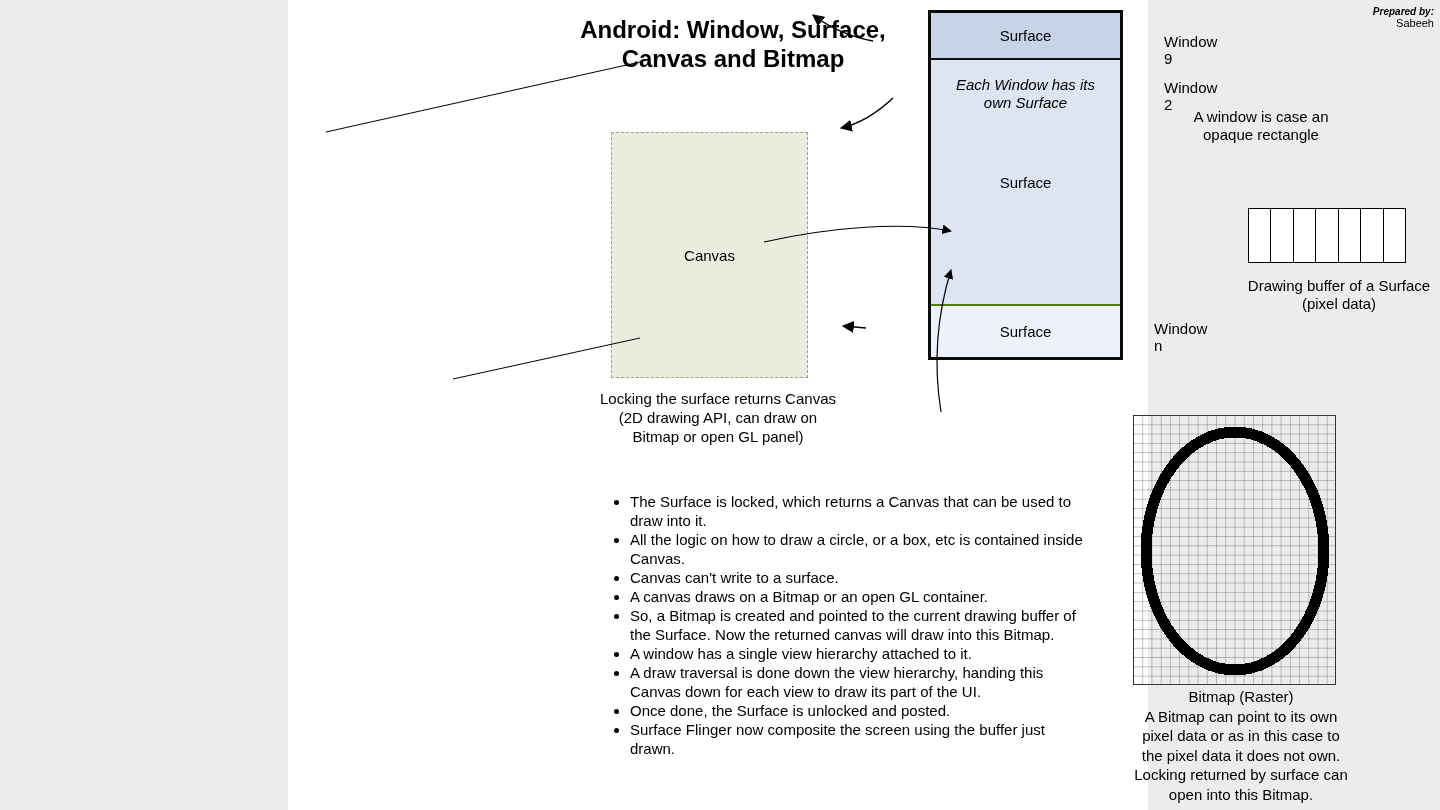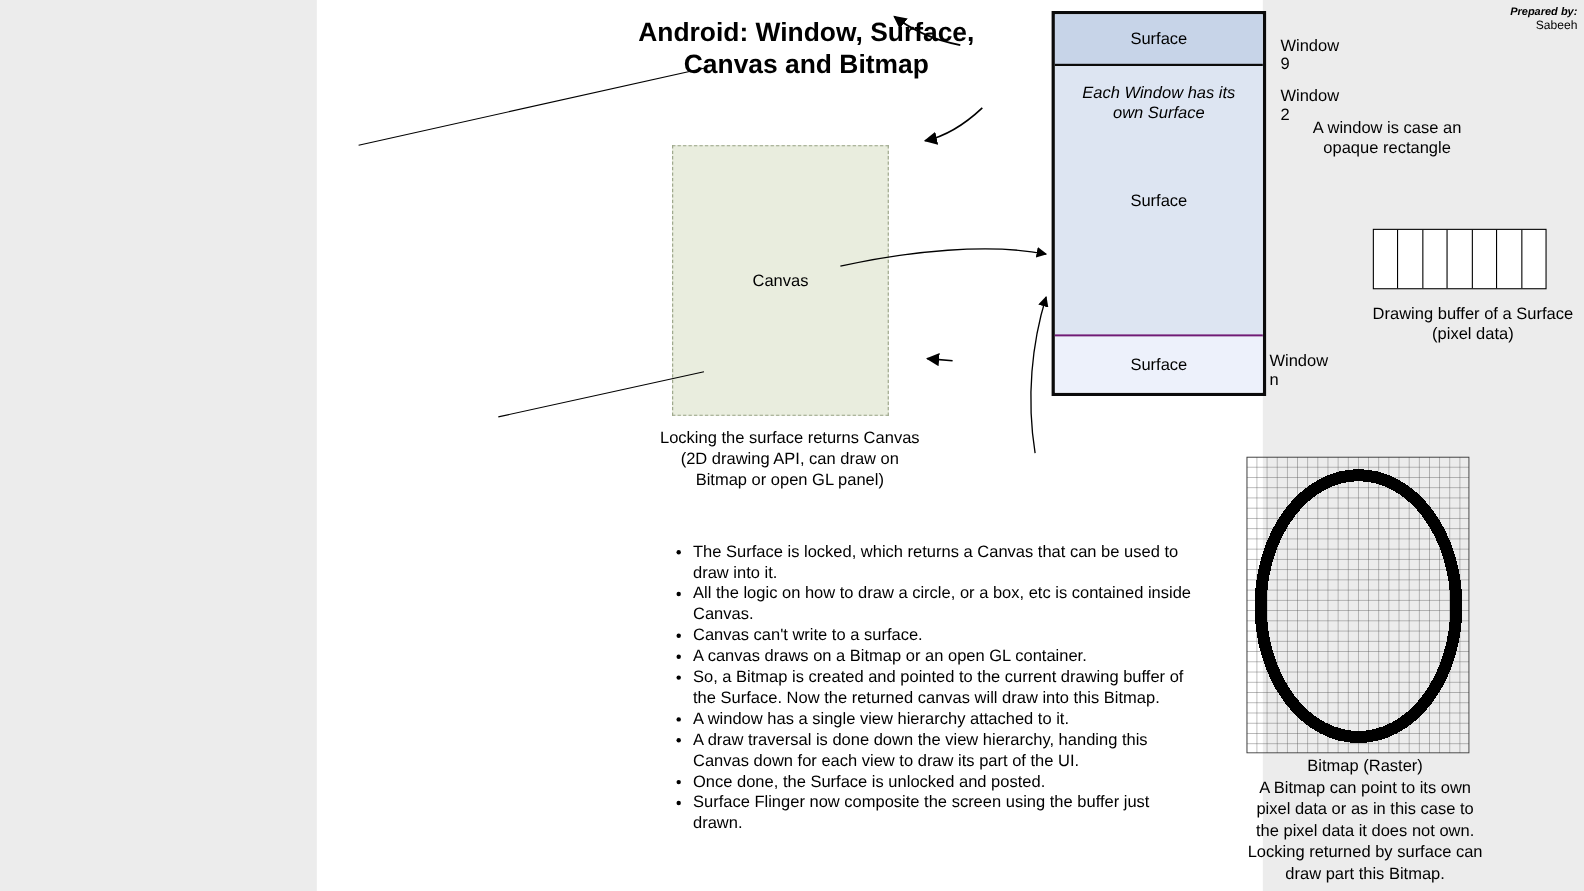--- a/index.html
+++ b/index.html
@@ -13,24 +13,24 @@
   .sheet { position: absolute; left: 288px; top: 0; width: 860px; height: 810px; background: #ffffff; }
 
   .title, .prepared, .stack, .canvas-box, .canvas-caption, .buffer, .buffer-caption,
   .bitmap, .bitmap-caption, .bullets, .win-label, .window-note, .arrows { position: absolute; }
 
   .title { left: 290px; top: 15px; width: 310px; text-align: center; font-weight: bold; font-size: 24px; line-height: 29px; }
   .prepared { left: 1060px; top: 6px; width: 86px; text-align: right; }
   .prep-label { font-style: italic; font-size: 10px; font-weight: bold; }
   .prep-name { font-size: 11px; }
 
-  .stack { left: 640px; top: 10px; width: 195px; height: 350px; border: 3px solid #0b0b0b; display: flex; flex-direction: column; margin-left: 28px; }
+  .stack { left: 640px; top: 10px; width: 195px; height: 350px; border: 3px solid #0b0b0b; display: flex; flex-direction: column; }
   .sec { position: relative; }
   .sec-top { height: 47px; background: var(--surface-top, #c7d4e8); border-bottom: 2px solid #0b0b0b; display: flex; align-items: center; justify-content: center; }
-  .sec-mid { height: 246px; background: var(--surface-middle, #dde5f2); border-bottom: 2px solid #701a75; }
+  .sec-mid { height: 246px; background: var(--surface-middle, #dde5f2); border-bottom: 2px solid #4d7c0f; }
   .sec-bot { flex: 1; background: var(--surface-bottom, #edf1fb); display: flex; align-items: center; justify-content: center; }
   .surface-label { font-size: 15px; }
   .midnote { position: absolute; top: 16px; left: 0; right: 0; text-align: center; font-style: italic; font-size: 15px; line-height: 18px; }
   .midlabel { position: absolute; top: 114px; left: 0; right: 0; text-align: center; font-size: 15px; }
 
   .win-label { font-size: 15px; }
   .window1 { left: 876px; top: 33px; }
   .window2 { left: 876px; top: 79px; }
   .windown { left: 866px; top: 320px; }
   .window-note { left: 903px; top: 108px; width: 140px; text-align: center; font-size: 15px; line-height: 18px; }
@@ -125,21 +125,21 @@
         <rect x="0.5" y="0.5" width="202" height="269" fill="url(#gridpat)" stroke="#333" stroke-width="1"></rect>
         <ellipse cx="102" cy="136" rx="89" ry="119" fill="none" stroke="#000" stroke-width="11" shape-rendering="crispEdges"></ellipse>
       </svg>
     </div>
     <div class="bitmap-caption">
       <div>Bitmap (Raster)</div>
       <div>A Bitmap can point to its own</div>
       <div>pixel data or as in this case to</div>
       <div>the pixel data it does not own.</div>
       <div>Locking returned by surface can</div>
-      <div>draw part this Bitmap.</div>
+      <div>open into this Bitmap.</div>
     </div>
 
     <ul class="bullets">
       <li>The Surface is locked, which returns a Canvas that can be used to draw into it.</li>
       <li>All the logic on how to draw a circle, or a box, etc is contained inside Canvas.</li>
       <li>Canvas can't write to a surface.</li>
       <li>A canvas draws on a Bitmap or an open GL container.</li>
       <li>So, a Bitmap is created and pointed to the current drawing buffer of the Surface. Now the returned canvas will draw into this Bitmap.</li>
       <li>A window has a single view hierarchy attached to it.</li>
       <li>A draw traversal is done down the view hierarchy, handing this Canvas down for each view to draw its part of the UI.</li>

